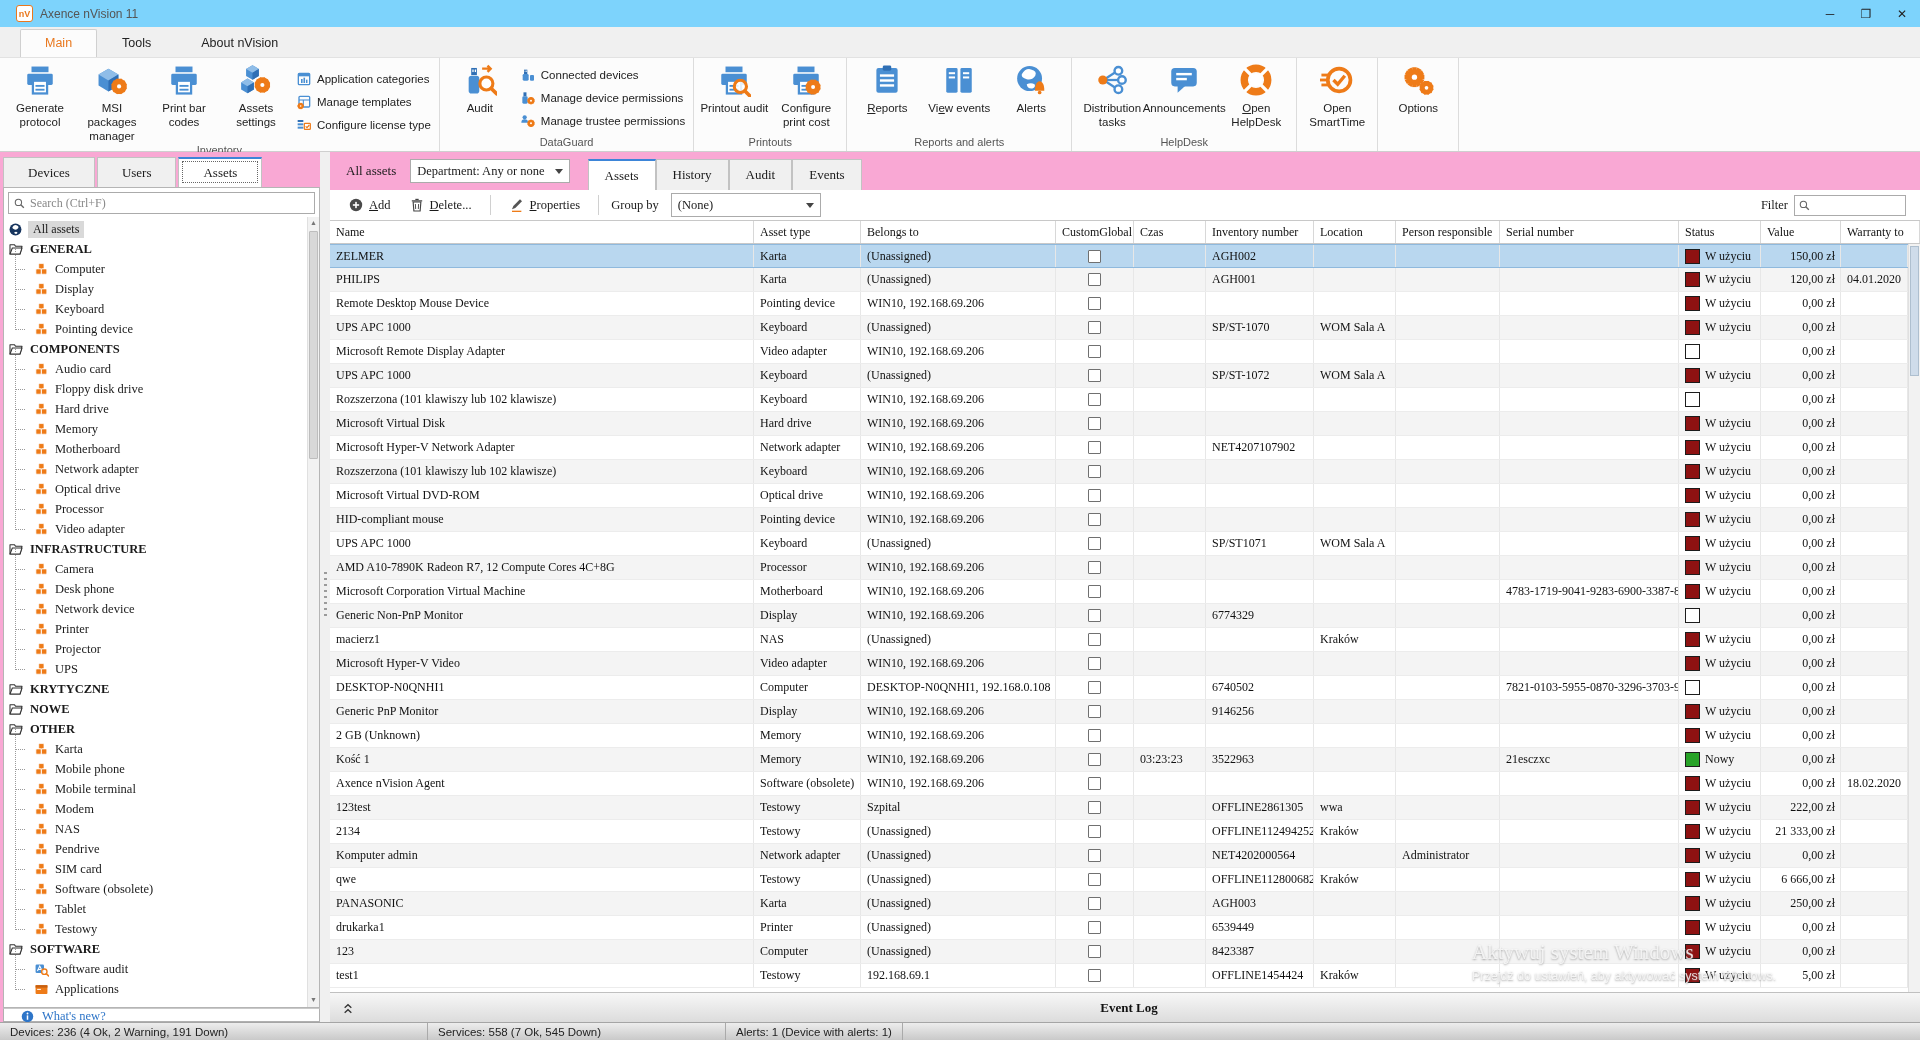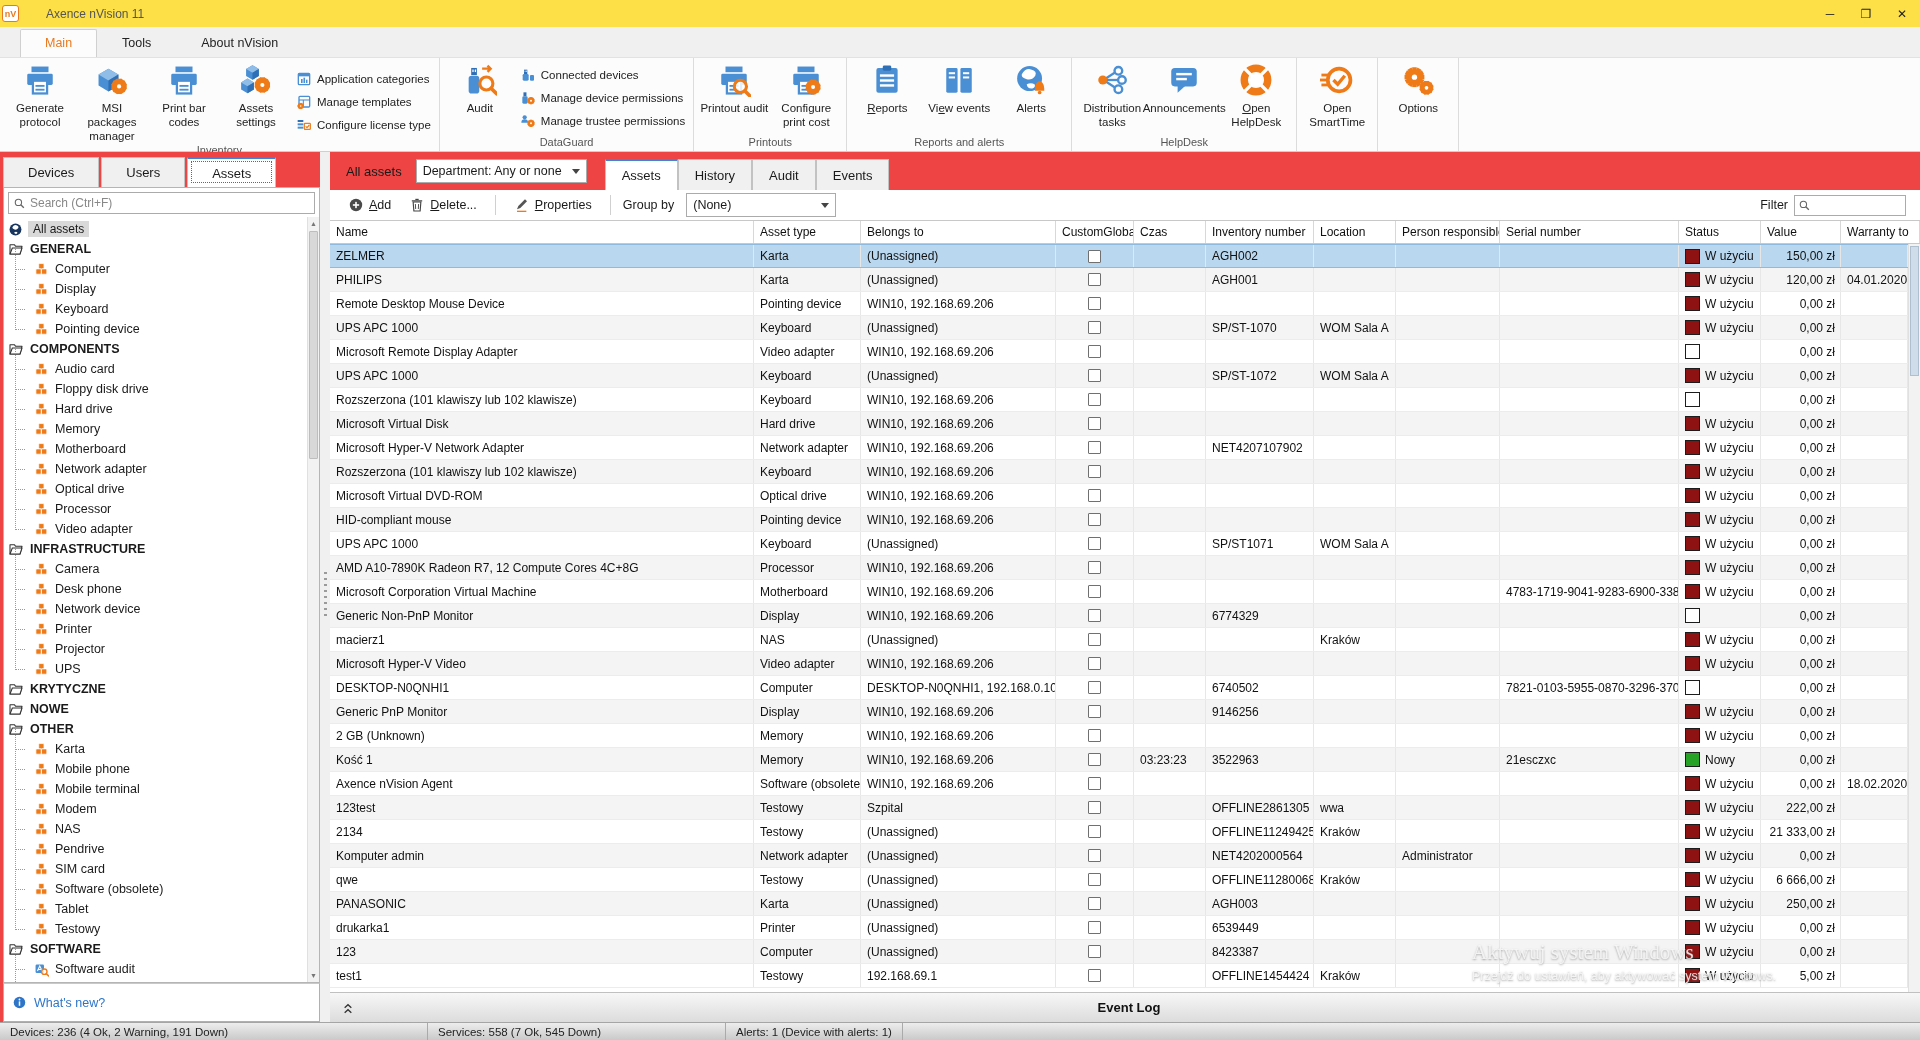--- a/index.html
+++ b/index.html
@@ -1,21 +1,21 @@
 <!DOCTYPE html>
 <html><head>
 <meta charset="utf-8">
 <style>
   * { margin:0; padding:0; box-sizing:border-box; cursor:default; }
   html,body { width:1920px; height:1040px; overflow:hidden;
     font-family:"Liberation Sans", sans-serif; font-size:12px; color:#1a1a1a; background:#f0f0f0; }
   .window { position:relative; width:1920px; height:1040px; background:#f0f0f0; display:flex; flex-direction:column; }
 
   
-  .titlebar { height:27px; display:flex; align-items:center; background:#fde047; padding-left:2px; flex:none;gap:20px; }
+  .titlebar { height:27px; display:flex; align-items:center; background:#7dd3fc; padding-left:16px; flex:none; }
   .app-logo { width:17px; height:17px; border:1px solid #e9781e; border-radius:3px; background:#fff;
     color:#e9781e; font-size:9px; font-weight:bold; display:flex; align-items:center; justify-content:center; margin-right:7px; }
   .win-title { color:#555; font-size:12px; }
   .win-controls { margin-left:auto; display:flex; height:100%; }
   .win-btn { width:36px; height:100%; display:flex; align-items:center; justify-content:center; color:#222; font-size:12px; }
 
   
   .menutabs { height:30px; display:flex; align-items:flex-end; padding-left:20px; background:#f0f0f0; flex:none; }
   .mtab { padding:6px 24px 7px; font-size:12.5px; color:#222; border:1px solid transparent; border-bottom:none; }
   .mtab.active { background:#fcfcfc; border-color:#d0d0d0; color:#e9781e; border-radius:2px 2px 0 0; }
@@ -26,21 +26,21 @@
   .rg-items { flex:1; display:flex; align-items:stretch; }
   .rg-label { height:16px; text-align:center; font-size:11px; color:#555; line-height:14px; }
   .rbtn { width:72px; display:flex; flex-direction:column; align-items:center; padding-top:3px; }
   .rbtn .ricon svg { width:34px; height:34px; }
   .rlabel { font-size:11.5px; text-align:center; line-height:1.2; margin-top:2px; color:#222; }
   .rsmall-col { display:flex; flex-direction:column; justify-content:center; gap:7px; padding:0 4px; }
   .rsmall { display:flex; align-items:center; gap:5px; font-size:11.5px; color:#222; white-space:nowrap; }
   .ricon16 svg { width:16px; height:16px; display:block; }
 
   
-  .workspace { flex:1; display:flex; min-height:0; background:#ef4444; }
+  .workspace { flex:1; display:flex; min-height:0; background:#f9a8d4;font-family:Liberation Serif, serif; }
 
   
   .sidebar { width:320px; flex:none; display:flex; flex-direction:column; padding:5px 0 0 3px; }
   .side-tabs { display:flex; height:30px; flex:none; }
   .stab { padding:0 24px; display:flex; align-items:center; font-size:13px; background:#f0f0f0;
     border:1px solid #c2c2c2; border-bottom:none; margin-right:2px; position:relative; }
   .stab.active { background:#fff; border-top:2px solid #3d85d8; outline:1px dotted #666; outline-offset:-5px; }
   .side-box { flex:1; border:1px solid #b5b5b5; background:#fff; display:flex; flex-direction:column; min-height:0; }
   .searchbar { margin:4px 4px 3px; border:1px solid #ababab; background:#fff; height:22px; display:flex; align-items:center; padding:0 4px; flex:none; }
   .searchbar svg { width:13px; height:13px; flex:none; }
@@ -54,22 +54,22 @@
   .t-root .lbl { background:#d9d9d9; padding:1px 5px; }
   .t-folder { padding-left:4px; gap:6px; font-weight:bold; font-size:12.5px; }
   .t-item { padding-left:30px; gap:6px; position:relative; font-size:12.5px; }
   .t-item::before { content:""; position:absolute; left:11px; top:-10px; width:9px; height:20px;
     border-left:1px dotted #9a9a9a; border-bottom:1px dotted #9a9a9a; }
   
   .vscroll { position:absolute; top:0; right:0; width:12px; bottom:0; background:#f2f2f2; border-left:1px solid #e0e0e0; }
   .vscroll .arr { position:absolute; left:0; width:100%; height:13px; color:#777; font-size:7px; text-align:center; line-height:13px; }
   .vscroll .arr.down { bottom:0; }
   .vscroll .thumb { position:absolute; left:1px; right:1px; background:#d8d8d8; border:1px solid #bdbdbd; border-radius:1px; }
-  .whatsnew { height:39px; flex:none; border:1px solid #b0b0b0; border-top:1px solid #c9c9c9; background:#fff;
-    display:flex; align-items:center; gap:7px; padding-left:8px; }
+  .whatsnew { height:14px; flex:none; border:1px solid #b0b0b0; border-top:1px solid #c9c9c9; background:#fff;
+    display:flex; gap:7px; padding-left:16px; }
   .whatsnew svg { width:15px; height:15px; }
   .whatsnew span { color:#2e75c8; font-size:12.5px; }
 
   
   .splitter { width:10px; flex:none; position:relative; background:#f0f0f0; }
   .splitter .grip { position:absolute; top:420px; left:4px; width:3px; height:46px;
     background:repeating-linear-gradient(#9a9a9a 0 2px, transparent 2px 6px); }
 
   
   .main { flex:1; display:flex; flex-direction:column; min-width:0; }

